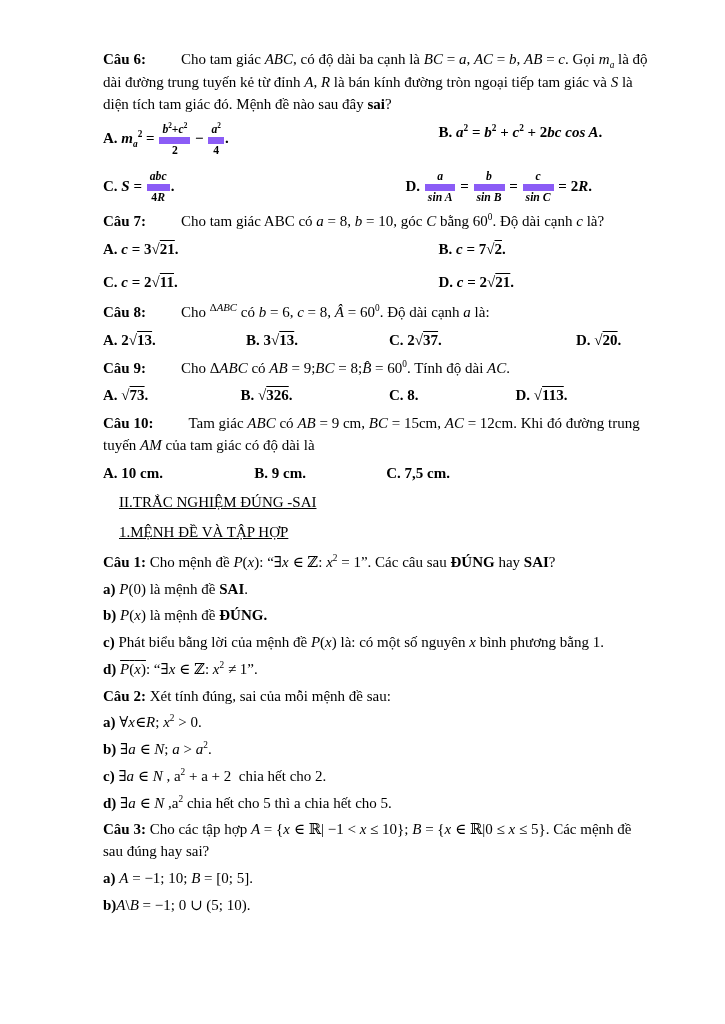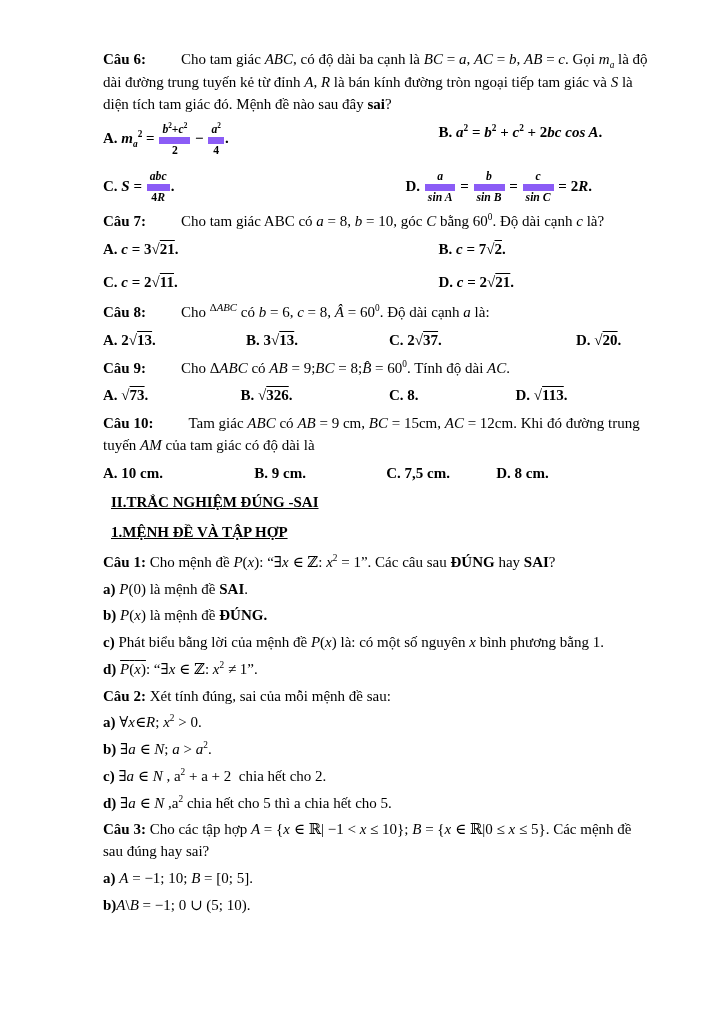--- a/index.html
+++ b/index.html
@@ -6,21 +6,21 @@
   html, body { background:#ffffff; }
   body {
     width:725px; height:1024px; overflow:hidden;
     font-family:"Liberation Serif", "DejaVu Serif", serif;
     font-size:15px; color:#000;
   }
   .page { width:725px; height:1024px; background:#fff; padding:44px 72px 10px 103px; overflow:hidden; }
   .para { margin:5px 0; line-height:1.45; }
   .plabel { font-weight:bold; }
   .tab { display:inline-block; width:35px; }
-  .heading { font-weight:bold; text-decoration:underline; margin:8px 8px; line-height:1.45; }
+  .heading { font-weight:normal; text-decoration:underline; margin:8px 16px; line-height:1.45; }
   .answers-group { margin:6px 0; }
   .answers { display:grid; }
   .answers + .answers { margin-top:12px; }
   .ans { font-weight:bold; line-height:1.45; padding-right:6px; }
   sup { font-size:0.62em; }
   sub { font-size:0.62em; }
   .msup { font-size:0.72em; vertical-align:super; }
   .fr { display:inline-flex; flex-direction:column; text-align:center; vertical-align:middle; font-size:0.78em; line-height:1.2; padding:0 1px; }
   .fr .nu { border-bottom:7px solid #8b5cf6; padding:0 3px; display:block; }
   .fr .de { padding:0 3px; display:block; }
@@ -90,21 +90,20 @@
           <div class="ans">C. 8.</div>
           <div class="ans">D. <span class="sq">√<span class="rd">113</span></span>.</div>
         </div>
       </div>
       <div class="para"><span class="plabel">Câu 10:</span><span class="tab"></span><span>Tam giác <i>ABC</i> có <i>AB</i> = 9 cm, <i>BC</i> = 15cm, <i>AC</i> = 12cm. Khi đó đường trung tuyến <i>AM</i> của tam giác có độ dài là</span></div>
       <div class="answers-group">
         <div class="answers" style="grid-template-columns: 27.5% 24% 20% 28.5%;">
           <div class="ans">A. 10 cm.</div>
           <div class="ans">B. 9 cm.</div>
           <div class="ans">C. 7,5 cm.</div>
-          <div class="ans">D. 8 cm.</div>
         </div>
       </div>
       <div class="heading">II.TRẮC NGHIỆM ĐÚNG -SAI</div>
       <div class="heading">1.MỆNH ĐỀ VÀ TẬP HỢP</div>
       <div class="para"><span class="plabel">Câu 1:</span> <span>Cho mệnh đề <i>P</i>(<i>x</i>): “∃<i>x</i> ∈ ℤ: <i>x</i><sup>2</sup> = 1”. Các câu sau <b>ĐÚNG</b> hay <b>SAI</b>?</span></div>
       <div class="para"><span class="plabel">a)</span> <span><i>P</i>(0) là mệnh đề <b>SAI</b>.</span></div>
       <div class="para"><span class="plabel">b)</span> <span><i>P</i>(<i>x</i>) là mệnh đề <b>ĐÚNG.</b></span></div>
       <div class="para"><span class="plabel">c)</span> <span> Phát biểu bằng lời của mệnh đề <i>P</i>(<i>x</i>) là: có một số nguyên <i>x</i> bình phương bằng 1.</span></div>
       <div class="para"><span class="plabel">d)</span> <span><span class="ov"><i>P</i>(<i>x</i>)</span>: “∃<i>x</i> ∈ ℤ: <i>x</i><sup>2</sup> ≠ 1”.</span></div>
       <div class="para"><span class="plabel">Câu 2:</span> <span>Xét tính đúng, sai của mỗi mệnh đề sau:</span></div>

